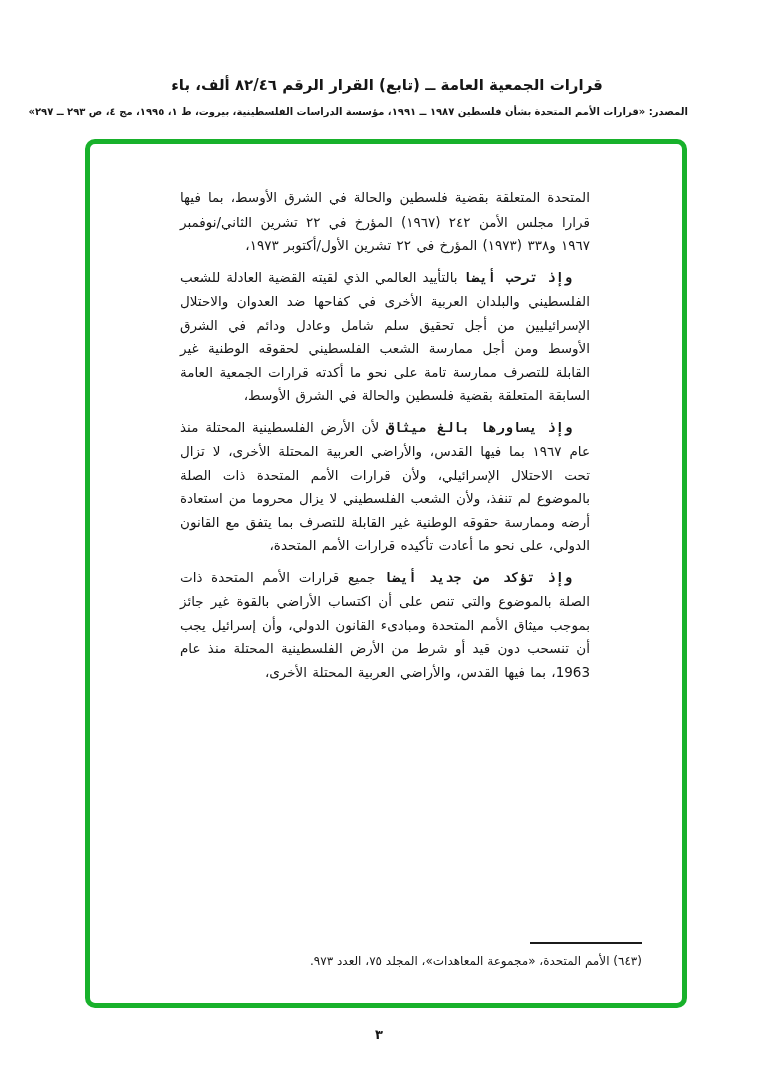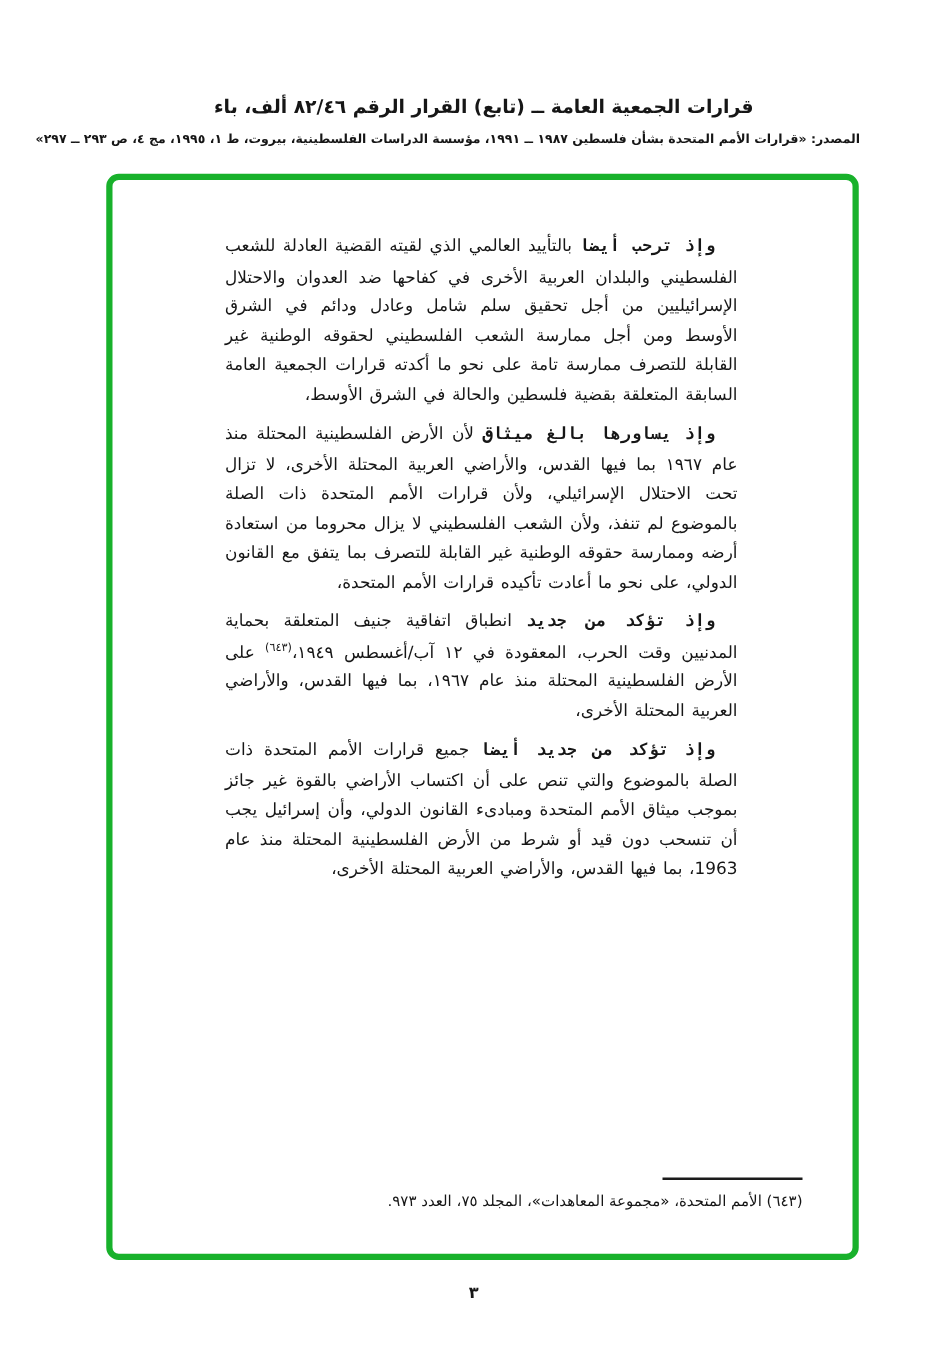--- a/index.html
+++ b/index.html
@@ -70,32 +70,32 @@
 <body style="--frame-green: #18b12b;">
 
 <div class="header-title">قرارات الجمعية العامة ــ (تابع) القرار الرقم ٨٢/٤٦ ألف، باء</div>
 
 <div class="source-line">المصدر: «قرارات الأمم المتحدة بشأن فلسطين ١٩٨٧ ــ ١٩٩١، مؤسسة الدراسات الفلسطينية، بيروت، ط ١، ١٩٩٥، مج ٤، ص ٢٩٣ ــ ٢٩٧»</div>
 
 <div class="frame">
 
   <div class="doc-text">
 
+    <p>
+      <b></b><span>المتحدة المتعلقة بقضية فلسطين والحالة في الشرق الأوسط، بما فيها قرارا مجلس الأمن ٢٤٢ (١٩٦٧) المؤرخ في ٢٢ تشرين الثاني/نوفمبر ١٩٦٧ و٣٣٨ (١٩٧٣) المؤرخ في ٢٢ تشرين الأول/أكتوبر ١٩٧٣،</span>
+    </p>
 
     <p class="indent">
       <b>وإذ ترحب أيضا</b><span> بالتأييد العالمي الذي لقيته القضية العادلة للشعب الفلسطيني والبلدان العربية الأخرى في كفاحها ضد العدوان والاحتلال الإسرائيليين من أجل تحقيق سلم شامل وعادل ودائم في الشرق الأوسط ومن أجل ممارسة الشعب الفلسطيني لحقوقه الوطنية غير القابلة للتصرف ممارسة تامة على نحو ما أكدته قرارات الجمعية العامة السابقة المتعلقة بقضية فلسطين والحالة في الشرق الأوسط،</span>
     </p>
 
     <p class="indent">
       <b>وإذ يساورها بالغ ميثاق</b><span> لأن الأرض الفلسطينية المحتلة منذ عام ١٩٦٧ بما فيها القدس، والأراضي العربية المحتلة الأخرى، لا تزال تحت الاحتلال الإسرائيلي، ولأن قرارات الأمم المتحدة ذات الصلة بالموضوع لم تنفذ، ولأن الشعب الفلسطيني لا يزال محروما من استعادة أرضه وممارسة حقوقه الوطنية غير القابلة للتصرف بما يتفق مع القانون الدولي، على نحو ما أعادت تأكيده قرارات الأمم المتحدة،</span>
     </p>
 
-    <p class="indent">
-      <b>وإذ تؤكد من جديد</b><span> انطباق اتفاقية جنيف المتعلقة بحماية المدنيين وقت الحرب، المعقودة في ١٢ آب/أغسطس ١٩٤٩،</span><sup>(٦٤٣)</sup><span> على الأرض الفلسطينية المحتلة منذ عام ١٩٦٧، بما فيها القدس، والأراضي العربية المحتلة الأخرى،</span>
-    </p>
 
     <p class="indent">
       <b>وإذ تؤكد من جديد أيضا</b><span> جميع قرارات الأمم المتحدة ذات الصلة بالموضوع والتي تنص على أن اكتساب الأراضي بالقوة غير جائز بموجب ميثاق الأمم المتحدة ومبادىء القانون الدولي، وأن إسرائيل يجب أن تنسحب دون قيد أو شرط من الأرض الفلسطينية المحتلة منذ عام 1963، بما فيها القدس، والأراضي العربية المحتلة الأخرى،</span>
     </p>
 
   </div>
 
   <div class="footnote">
     <div class="footnote-rule"></div>
     <div>(٦٤٣) الأمم المتحدة، «مجموعة المعاهدات»، المجلد ٧٥، العدد ٩٧٣.</div>

